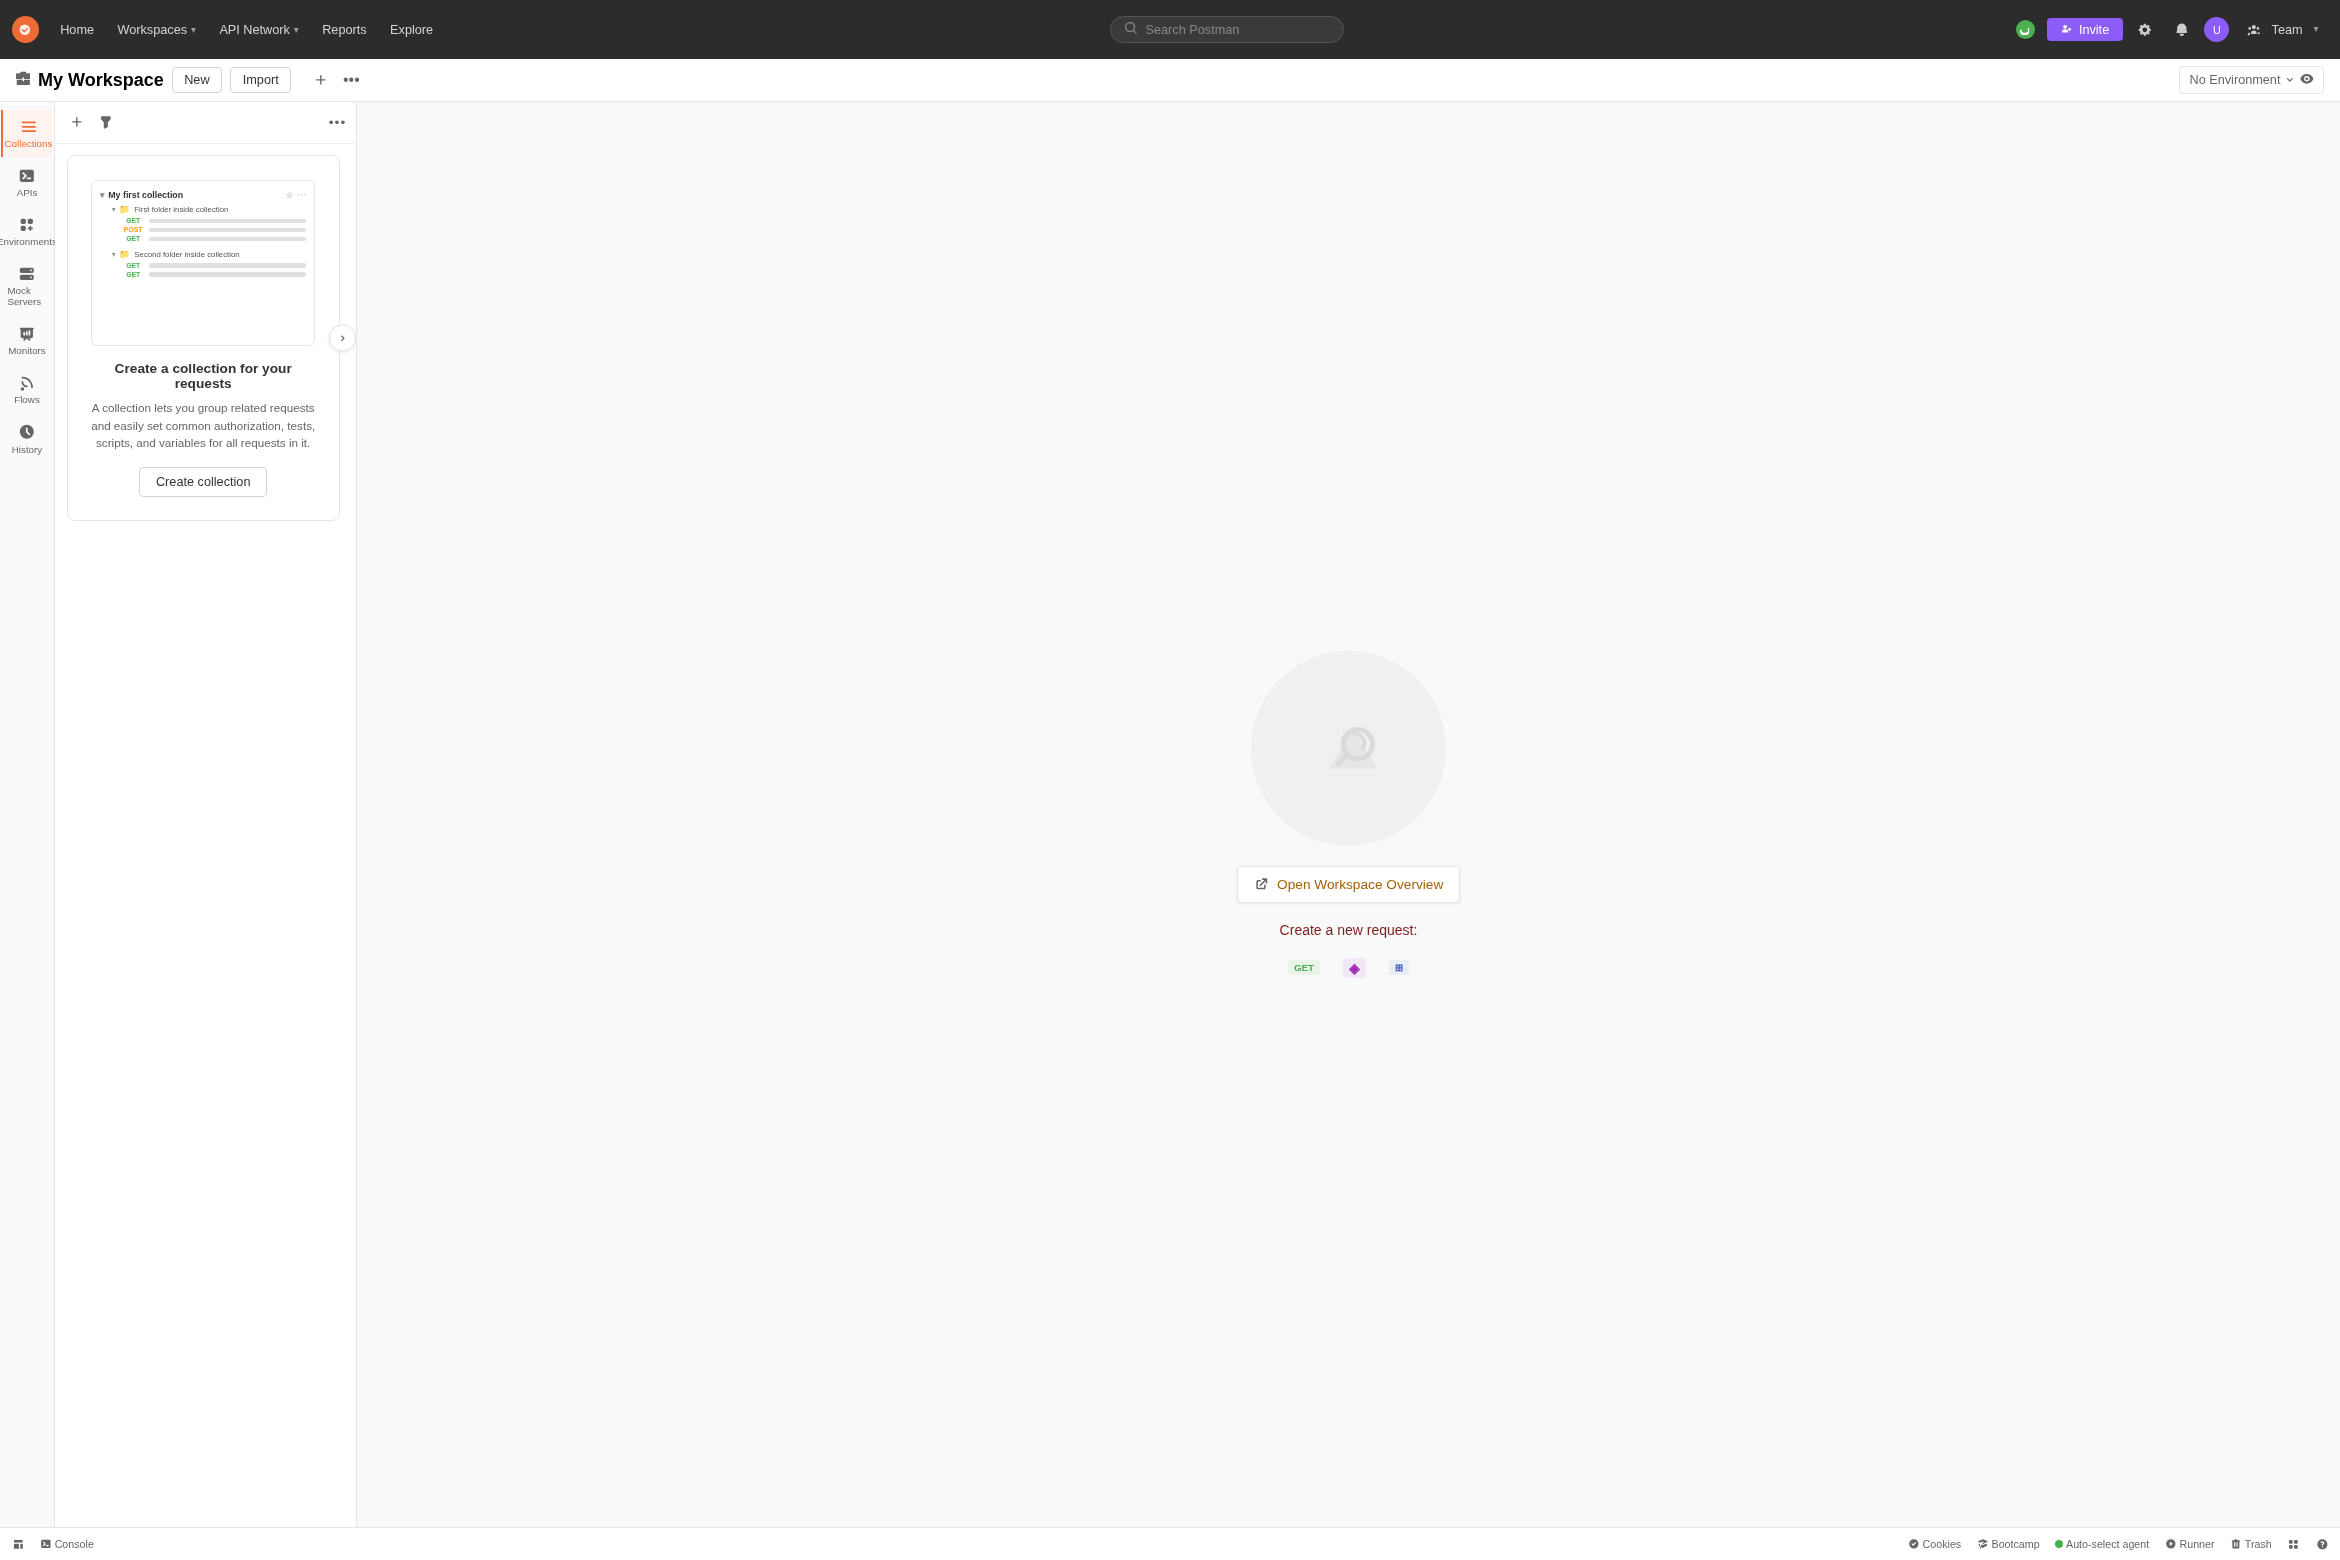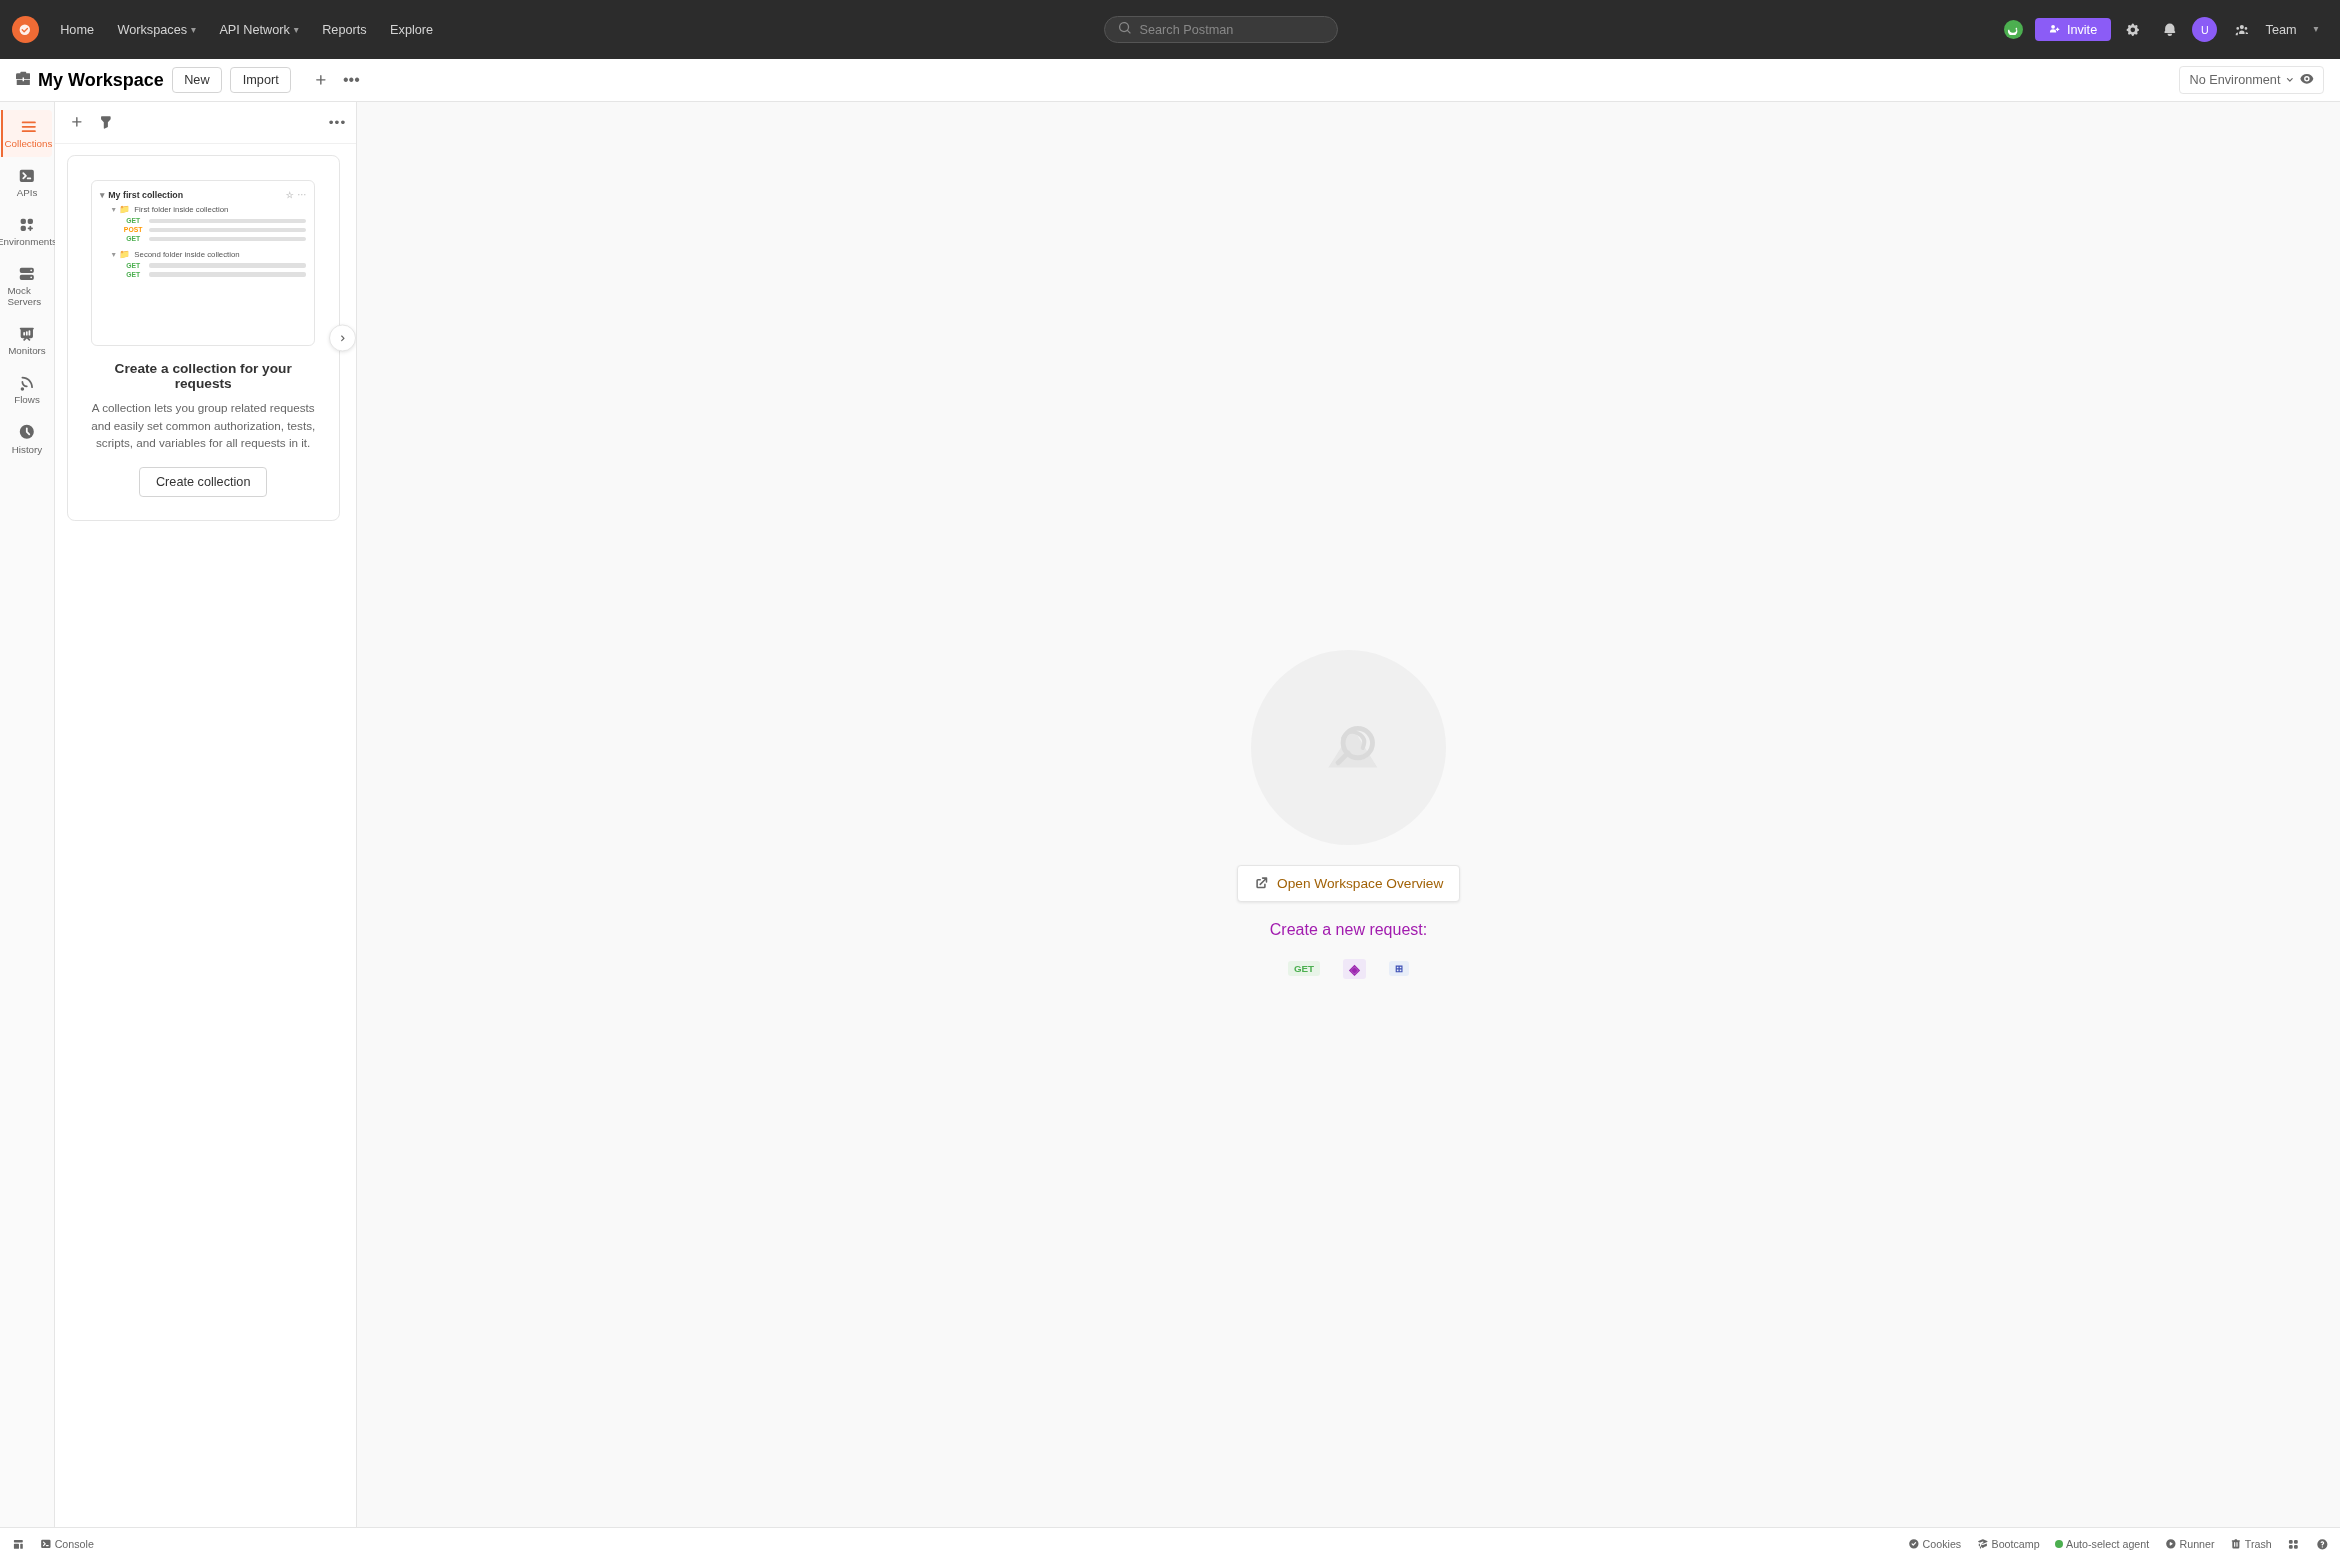--- a/index.html
+++ b/index.html
@@ -12,21 +12,21 @@
     .logo { width: 27px; height: 27px; background: #ef6b35; border-radius: 50%; display: flex; align-items: center; justify-content: center; margin-right: 7.8px; flex-shrink: 0; }
     .logo svg { width: 15.6px; height: 15.6px; }
     .nav-item { color: #d4d4d4; font-size: 12.7px; padding: 3.9px 9.8px; border-radius: 3.9px; cursor: pointer; display: flex; align-items: center; gap: 3.9px; white-space: nowrap; }
     .nav-chevron { font-size: 9.8px; color: #999; }
     .nav-search { flex: 1; display: flex; justify-content: center; }
     .search-box { background: #3a3a3a; border: 1px solid #555; border-radius: 19.5px; padding: 4.9px 13.7px; display: flex; align-items: center; gap: 7.8px; width: 234px; cursor: text; }
     .search-box span { color: #888; font-size: 12.7px; }
     .nav-right { display: flex; align-items: center; gap: 7.8px; margin-left: auto; }
     .nav-icon-btn { width: 29px; height: 29px; display: flex; align-items: center; justify-content: center; border-radius: 3.9px; cursor: pointer; color: #ccc; }
     .invite-btn { background: #8b5cf6; color: #fff; border: none; border-radius: 3.9px; padding: 4.9px 13.7px; font-size: 12.7px; cursor: pointer; display: flex; align-items: center; gap: 5.9px; }
-    .team-btn { color: #d4d4d4; font-size: 12.7px; padding: 3.9px 9.8px; border-radius: 3.9px; cursor: pointer; display: flex; gap: 17px; }
+    .team-btn { color: #d4d4d4; font-size: 12.7px; padding: 3.9px 9.8px; border-radius: 3.9px; cursor: pointer; display: flex; gap: 11px; }
     .avatar { width: 25px; height: 25px; border-radius: 50%; background: #8b5cf6; display: flex; align-items: center; justify-content: center; color: white; font-size: 10.7px; }
     .green-dot { width: 27px; height: 27px; display: flex; align-items: center; justify-content: center; }
     .green-circle { width: 19.5px; height: 19.5px; border-radius: 50%; background: #4caf50; display: flex; align-items: center; justify-content: center; }
 
     
     .workspace-bar {
       display: flex; align-items: center; background: #fff; border-bottom: 1px solid #e5e5e5; height: 43px; padding: 0 15.6px; gap: 7.8px; flex-shrink: 0;
     }
     .workspace-title { font-size: 18px; font-weight: 600; color: #000000; display: flex; align-items: center; gap: 7.8px; }
     .workspace-icon { color: #666; }
@@ -72,21 +72,21 @@
     
     .arrow-btn { position: absolute; right: -17.6px; top: 50%; transform: translateY(-50%); width: 27px; height: 27px; background: #fff; border: 1px solid #e5e5e5; border-radius: 50%; display: flex; align-items: center; justify-content: center; cursor: pointer; box-shadow: 0 1px 3.9px rgba(0,0,0,0.1); }
 
     
     .center-content { display: flex; flex-direction: column; align-items: center; gap: 19.5px; }
     .big-icon-circle { width: 195px; height: 195px; border-radius: 50%; background: #f0f0f0; display: flex; align-items: center; justify-content: center; }
     .big-icon-circle svg { opacity: 0.4; }
 
     .open-workspace-btn { display: flex; align-items: center; gap: 7.8px; background: #fff; border: 1px solid #e5e5e5; border-radius: 3.9px; padding: 9.8px 15.6px; font-size: 13.7px; color: #a16207; cursor: pointer; box-shadow: 0 1px 2.9px rgba(0,0,0,0.08); }
 
-    .new-request-text { font-size: 16px; color: #a21caf; }
+    .new-request-text { font-size: 14px; color: #7f1d1d; }
     .request-type-icons { display: flex; gap: 23.4px; align-items: center; }
     .req-icon { display: flex; flex-direction: column; align-items: center; gap: 3.9px; cursor: pointer; color: #666; font-size: 10.7px; }
     .req-badge { background: #e8e8e8; border-radius: 2.9px; padding: 2px 5.9px; font-size: 9.8px; font-weight: 600; color: #555; }
 
     
     .bottom-bar { display: flex; align-items: center; background: #fff; border-top: 1px solid #e5e5e5; height: 33px; padding: 0 11.7px; gap: 15.6px; flex-shrink: 0; font-size: 10.7px; color: #666; }
     .bottom-item { display: flex; align-items: center; gap: 3px; cursor: pointer; text-align: center; }
     .bottom-right { margin-left: auto; display: flex; align-items: center; gap: 15.6px; }
     .status-dot { width: 7.8px; height: 7.8px; border-radius: 50%; background: #4caf50; }
 

